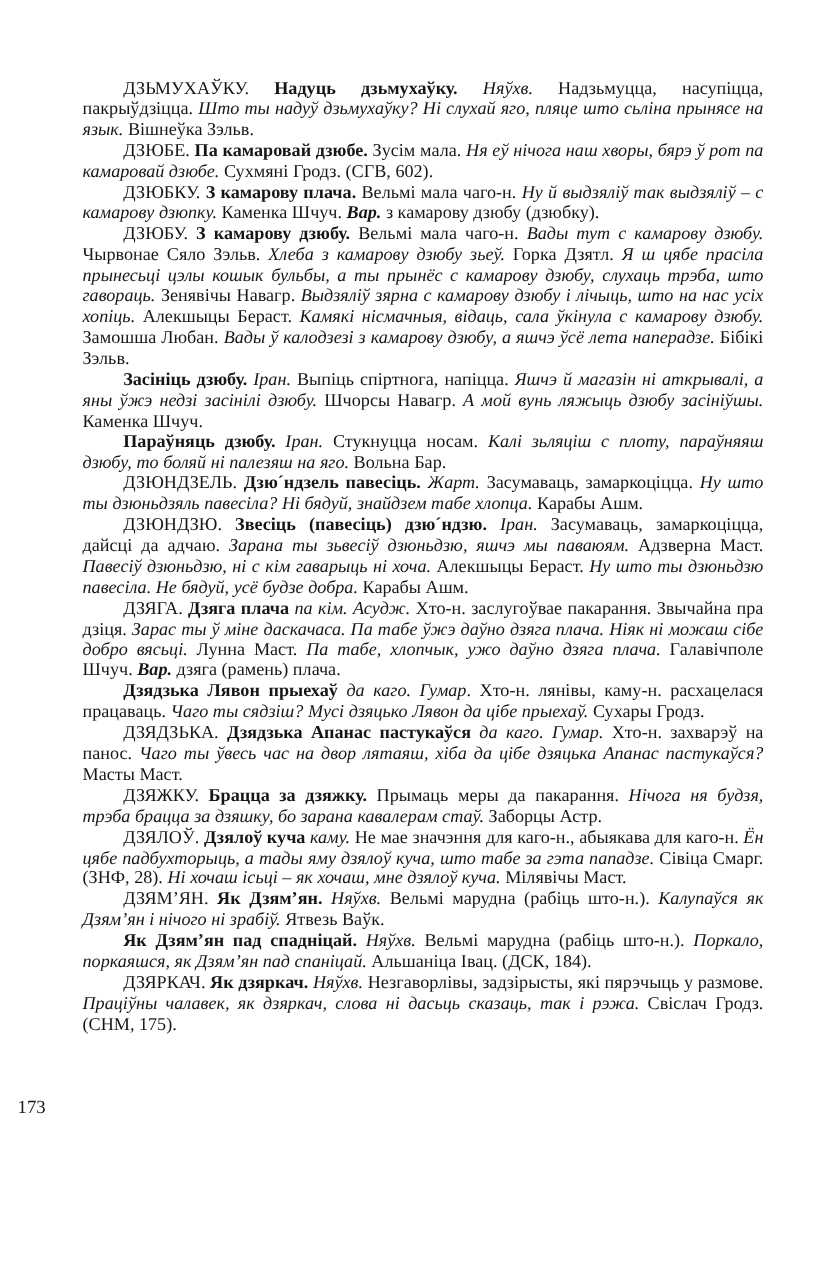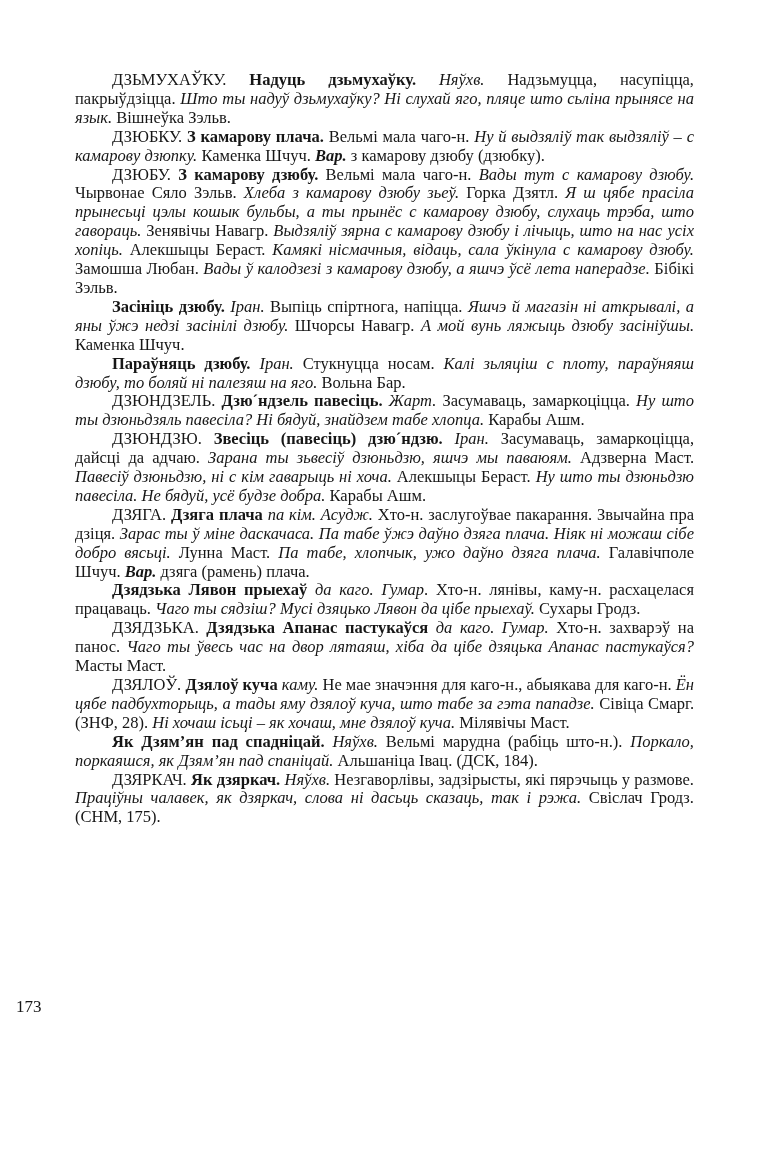--- a/index.html
+++ b/index.html
@@ -43,29 +43,32 @@
     line-height: 20px;
     margin-left: 16px;
   }
 </style>
 </head>
 <body>
 
 <div class="page">
   <div class="text-block">
       <p class="entry"><span>ДЗЬМУХАЎКУ. </span><b>Надуць дзьмухаўку. </b><i>Няўхв. </i><span>Надзьмуцца, насупіцца, пакрыўдзіцца. </span><i>Што ты надуў дзьмухаўку? Ні слухай яго, пляце што сьліна прынясе на язык. </i><span>Вішнеўка Зэльв.</span></p>
+      <p class="entry"><span>ДЗЮБЕ. </span><b>Па камаровай дзюбе. </b><span>Зусім мала. </span><i>Ня еў нічога наш хворы, бярэ ў рот па камаровай дзюбе. </i><span>Сухмяні Гродз. (СГВ, 602).</span></p>
       <p class="entry"><span>ДЗЮБКУ. </span><b>З камарову плача. </b><span>Вельмі мала чаго-н. </span><i>Ну й выдзяліў так выдзяліў – с камарову дзюпку. </i><span>Каменка Шчуч. </span><b><i>Вар. </i></b><span>з камарову дзюбу (дзюбку).</span></p>
       <p class="entry"><span>ДЗЮБУ. </span><b>З камарову дзюбу. </b><span>Вельмі мала чаго-н. </span><i>Вады тут с камарову дзюбу. </i><span>Чырвонае Сяло Зэльв. </span><i>Хлеба з камарову дзюбу зьеў. </i><span>Горка Дзятл. </span><i>Я ш цябе прасіла прынесьці цэлы кошык бульбы, а ты прынёс с камарову дзюбу, слухаць трэба, што гавораць. </i><span>Зенявічы Навагр. </span><i>Выдзяліў зярна с камарову дзюбу і лічыць, што на нас усіх хопіць. </i><span>Алекшыцы Бераст. </span><i>Камякі нісмачныя, відаць, сала ўкінула с камарову дзюбу. </i><span>Замошша Любан. </span><i>Вады ў калодзезі з камарову дзюбу, а яшчэ ўсё лета наперадзе. </i><span>Бібікі Зэльв.</span></p>
       <p class="entry"><b>Засініць дзюбу. </b><i>Іран. </i><span>Выпіць спіртнога, напіцца. </span><i>Яшчэ й магазін ні аткрывалі, а яны ўжэ недзі засінілі дзюбу. </i><span>Шчорсы Навагр. </span><i>А мой вунь ляжыць дзюбу засініўшы. </i><span>Каменка Шчуч.</span></p>
       <p class="entry"><b>Параўняць дзюбу. </b><i>Іран. </i><span>Стукнуцца носам. </span><i>Калі зьляціш с плоту, параўняяш дзюбу, то боляй ні палезяш на яго. </i><span>Вольна Бар.</span></p>
       <p class="entry"><span>ДЗЮНДЗЕЛЬ. </span><b>Дзю´ндзель павесіць. </b><i>Жарт. </i><span>Засумаваць, замаркоціцца. </span><i>Ну што ты дзюньдзяль павесіла? Ні бядуй, знайдзем табе хлопца. </i><span>Карабы Ашм.</span></p>
       <p class="entry"><span>ДЗЮНДЗЮ. </span><b>Звесіць (павесіць) дзю´ндзю. </b><i>Іран. </i><span>Засумаваць, замаркоціцца, дайсці да адчаю. </span><i>Зарана ты зьвесіў дзюньдзю, яшчэ мы паваюям. </i><span>Адзверна Маст. </span><i>Павесіў дзюньдзю, ні с кім гаварыць ні хоча. </i><span>Алекшыцы Бераст. </span><i>Ну што ты дзюньдзю павесіла. Не бядуй, усё будзе добра. </i><span>Карабы Ашм.</span></p>
       <p class="entry"><span>ДЗЯГА. </span><b>Дзяга плача </b><i>па кім. Асудж. </i><span>Хто-н. заслугоўвае пакарання. Звычайна пра дзіця. </span><i>Зарас ты ў міне даскачаса. Па табе ўжэ даўно дзяга плача. Ніяк ні можаш сібе добро вясьці. </i><span>Лунна Маст. </span><i>Па табе, хлопчык, ужо даўно дзяга плача. </i><span>Галавічполе Шчуч. </span><b><i>Вар. </i></b><span>дзяга (рамень) плача.</span></p>
       <p class="entry"><b>Дзядзька Лявон прыехаў </b><i>да каго. Гумар</i><span>. Хто-н. лянівы, каму-н. расхацелася працаваць. </span><i>Чаго ты сядзіш? Мусі дзяцько Лявон да цібе прыехаў. </i><span>Сухары Гродз.</span></p>
       <p class="entry"><span>ДЗЯДЗЬКА. </span><b>Дзядзька Апанас пастукаўся </b><i>да каго. Гумар. </i><span>Хто-н. захварэў на панос. </span><i>Чаго ты ўвесь час на двор лятаяш, хіба да цібе дзяцька Апанас пастукаўся? </i><span>Масты Маст.</span></p>
+      <p class="entry"><span>ДЗЯЖКУ. </span><b>Брацца за дзяжку. </b><span>Прымаць меры да пакарання. </span><i>Нічога ня будзя, трэба брацца за дзяшку, бо зарана кавалерам стаў. </i><span>Заборцы Астр.</span></p>
       <p class="entry"><span>ДЗЯЛОЎ. </span><b>Дзялоў куча </b><i>каму. </i><span>Не мае значэння для каго-н., абыякава для каго-н. </span><i>Ён цябе падбухторыць, а тады яму дзялоў куча, што табе за гэта пападзе. </i><span>Сівіца Смарг. (ЗНФ, 28). </span><i>Ні хочаш ісьці – як хочаш, мне дзялоў куча. </i><span>Мілявічы Маст.</span></p>
+      <p class="entry"><span>ДЗЯМ’ЯН. </span><b>Як Дзям’ян. </b><i>Няўхв. </i><span>Вельмі марудна (рабіць што-н.). </span><i>Калупаўся як Дзям’ян і нічого ні зрабіў. </i><span>Ятвезь Ваўк.</span></p>
       <p class="entry"><b>Як Дзям’ян пад спадніцай. </b><i>Няўхв. </i><span>Вельмі марудна (рабіць што-н.). </span><i>Поркало, поркаяшся, як Дзям’ян пад спаніцай. </i><span>Альшаніца Івац. (ДСК, 184).</span></p>
       <p class="entry"><span>ДЗЯРКАЧ. </span><b>Як дзяркач. </b><i>Няўхв. </i><span>Незгаворлівы, задзірысты, які пярэчыць у размове. </span><i>Праціўны чалавек, як дзяркач, слова ні дасьць сказаць, так і рэжа. </i><span>Свіслач Гродз. (СНМ, 175).</span></p>
     </div>
   <div class="page-footer">
     <span>173</span>
   </div>
 </div>
 
 </body></html>

